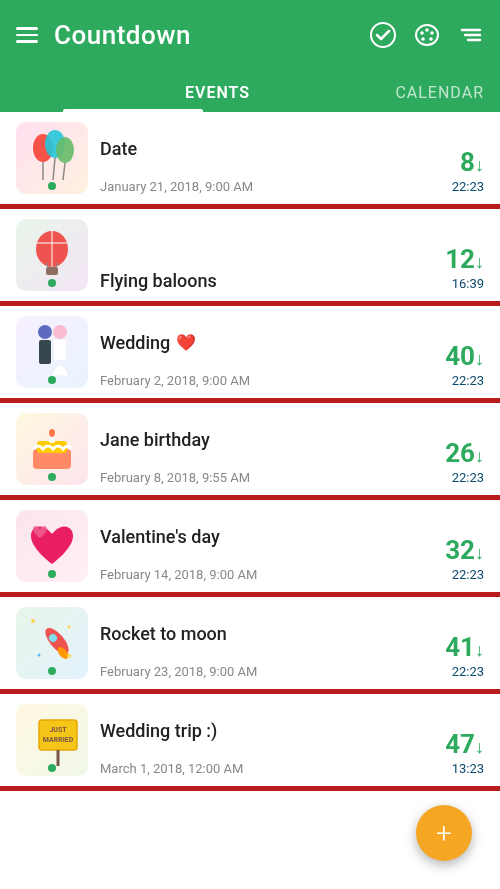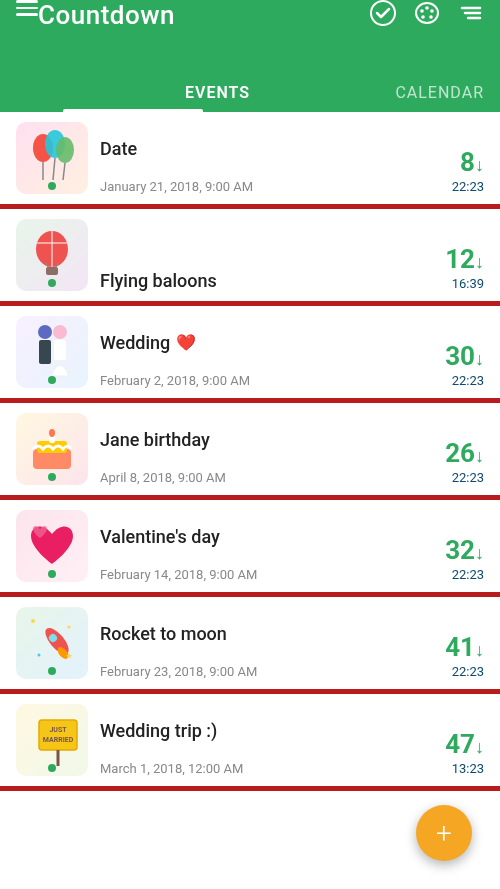--- a/index.html
+++ b/index.html
@@ -16,22 +16,23 @@
     .header {
       background: #2eaa5e;
       padding: 0 16px;
       height: 112px;
       display: flex;
       flex-direction: column;
       justify-content: flex-start;
     }
     .header-top {
       display: flex;
-      align-items: flex-start;
+      align-items: center;
       height: 70px;
+      gap: 16px;
     }
     .header-title {
       flex: 1;
       color: white;
       font-size: 26px;
       font-weight: 500;
       letter-spacing: 0.5px;
     }
     .header-icons {
       display: flex;
@@ -310,41 +311,41 @@
       </svg>
     </div>
     <div class="event-info">
       <div class="event-name">
         <span>Wedding</span>
         <span style="color:#e91e63; font-size:16px;">❤️</span>
       </div>
       <div class="event-date">February 2, 2018, 9:00 AM</div>
     </div>
     <div class="event-countdown">
-      <div class="countdown-days"><span>30</span><span class="arrow-down">↓</span></div>
+      <div class="countdown-days"><span>40</span><span class="arrow-down">↓</span></div>
       <div class="countdown-time">22:23</div>
     </div>
   </div>
 
   <div class="event-item">
     <div class="event-thumb thumb-birthday">
       <svg width="54" height="60" viewBox="0 0 54 60">
 
         <rect x="8" y="30" width="38" height="20" rx="4" fill="#ff8a65"></rect>
         <rect x="12" y="22" width="30" height="12" rx="3" fill="#ffcc02"></rect>
 
         <rect x="24" y="14" width="6" height="10" rx="2" fill="#fff"></rect>
         <ellipse cx="27" cy="14" rx="3" ry="4" fill="#ff5722" opacity="0.8"></ellipse>
 
         <path d="M8 30 Q13 24 18 30 Q23 24 28 30 Q33 24 38 30 Q43 24 46 30" fill="none" stroke="white" stroke-width="3"></path>
       </svg>
     </div>
     <div class="event-info">
       <div class="event-name">Jane birthday</div>
-      <div class="event-date">April 8, 2018, 9:00 AM</div>
+      <div class="event-date">February 8, 2018, 9:55 AM</div>
     </div>
     <div class="event-countdown">
       <div class="countdown-days"><span>26</span><span class="arrow-down">↓</span></div>
       <div class="countdown-time">22:23</div>
     </div>
   </div>
 
   <div class="event-item">
     <div class="event-thumb thumb-valentine">
       <svg width="54" height="60" viewBox="0 0 54 60">

